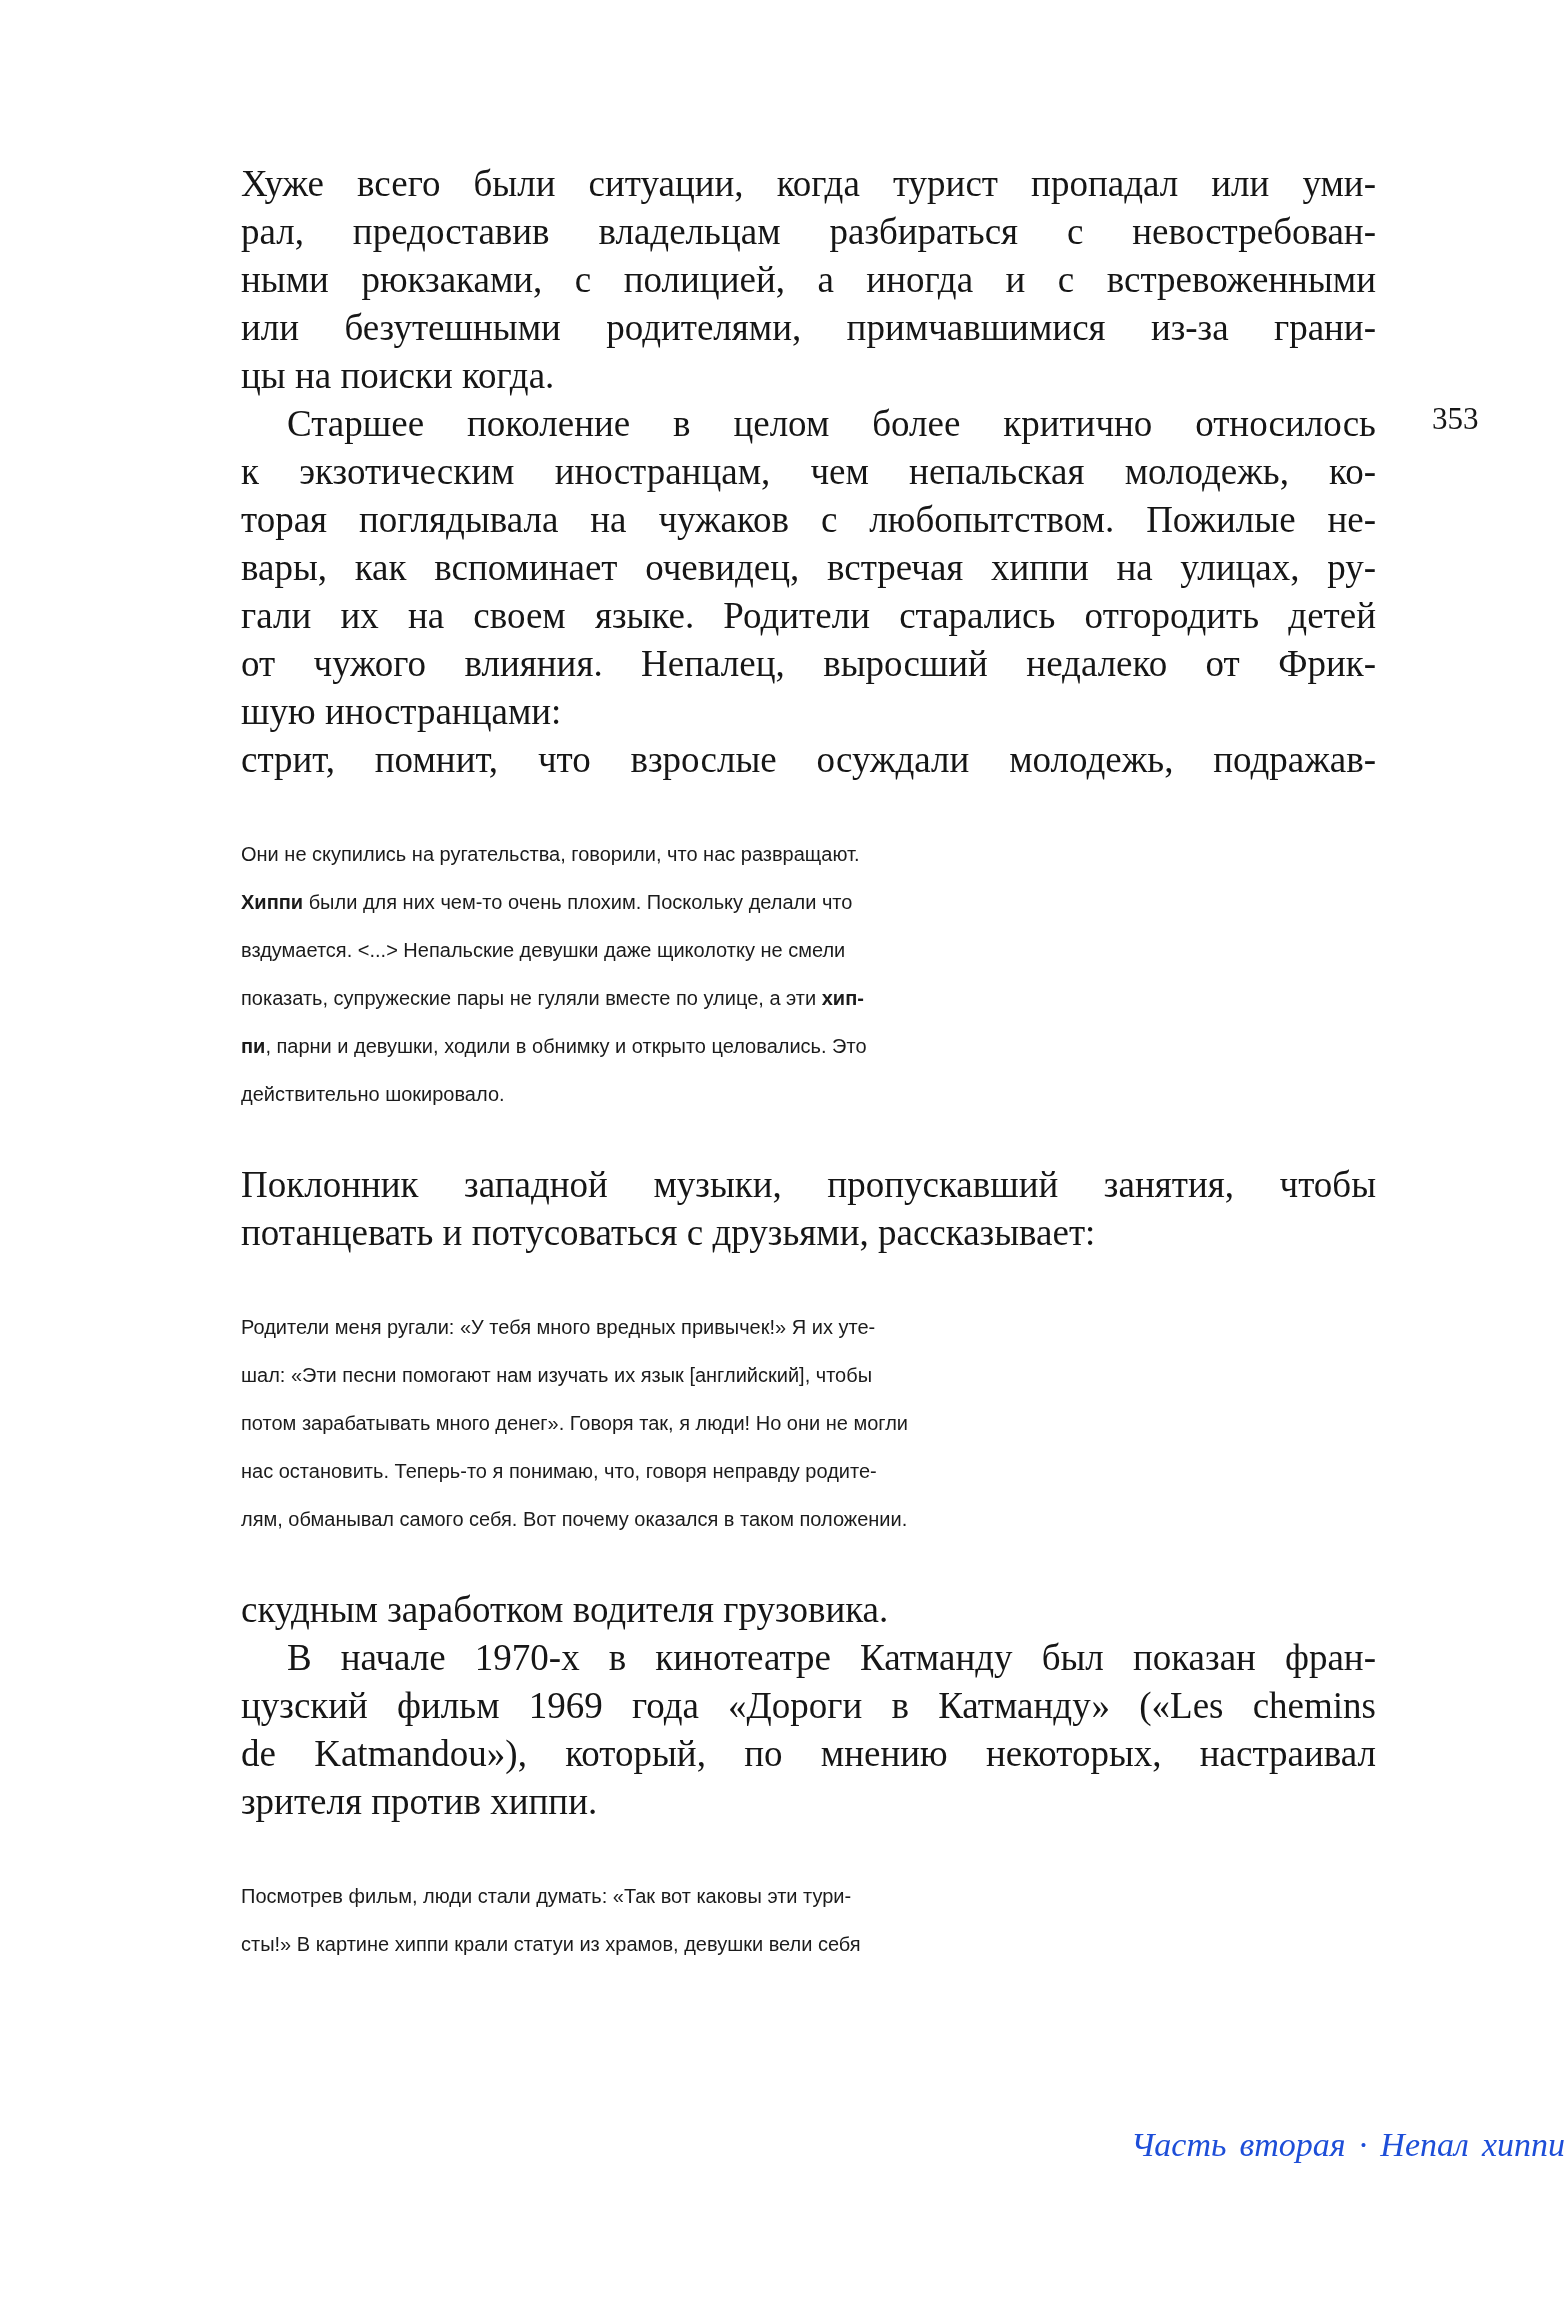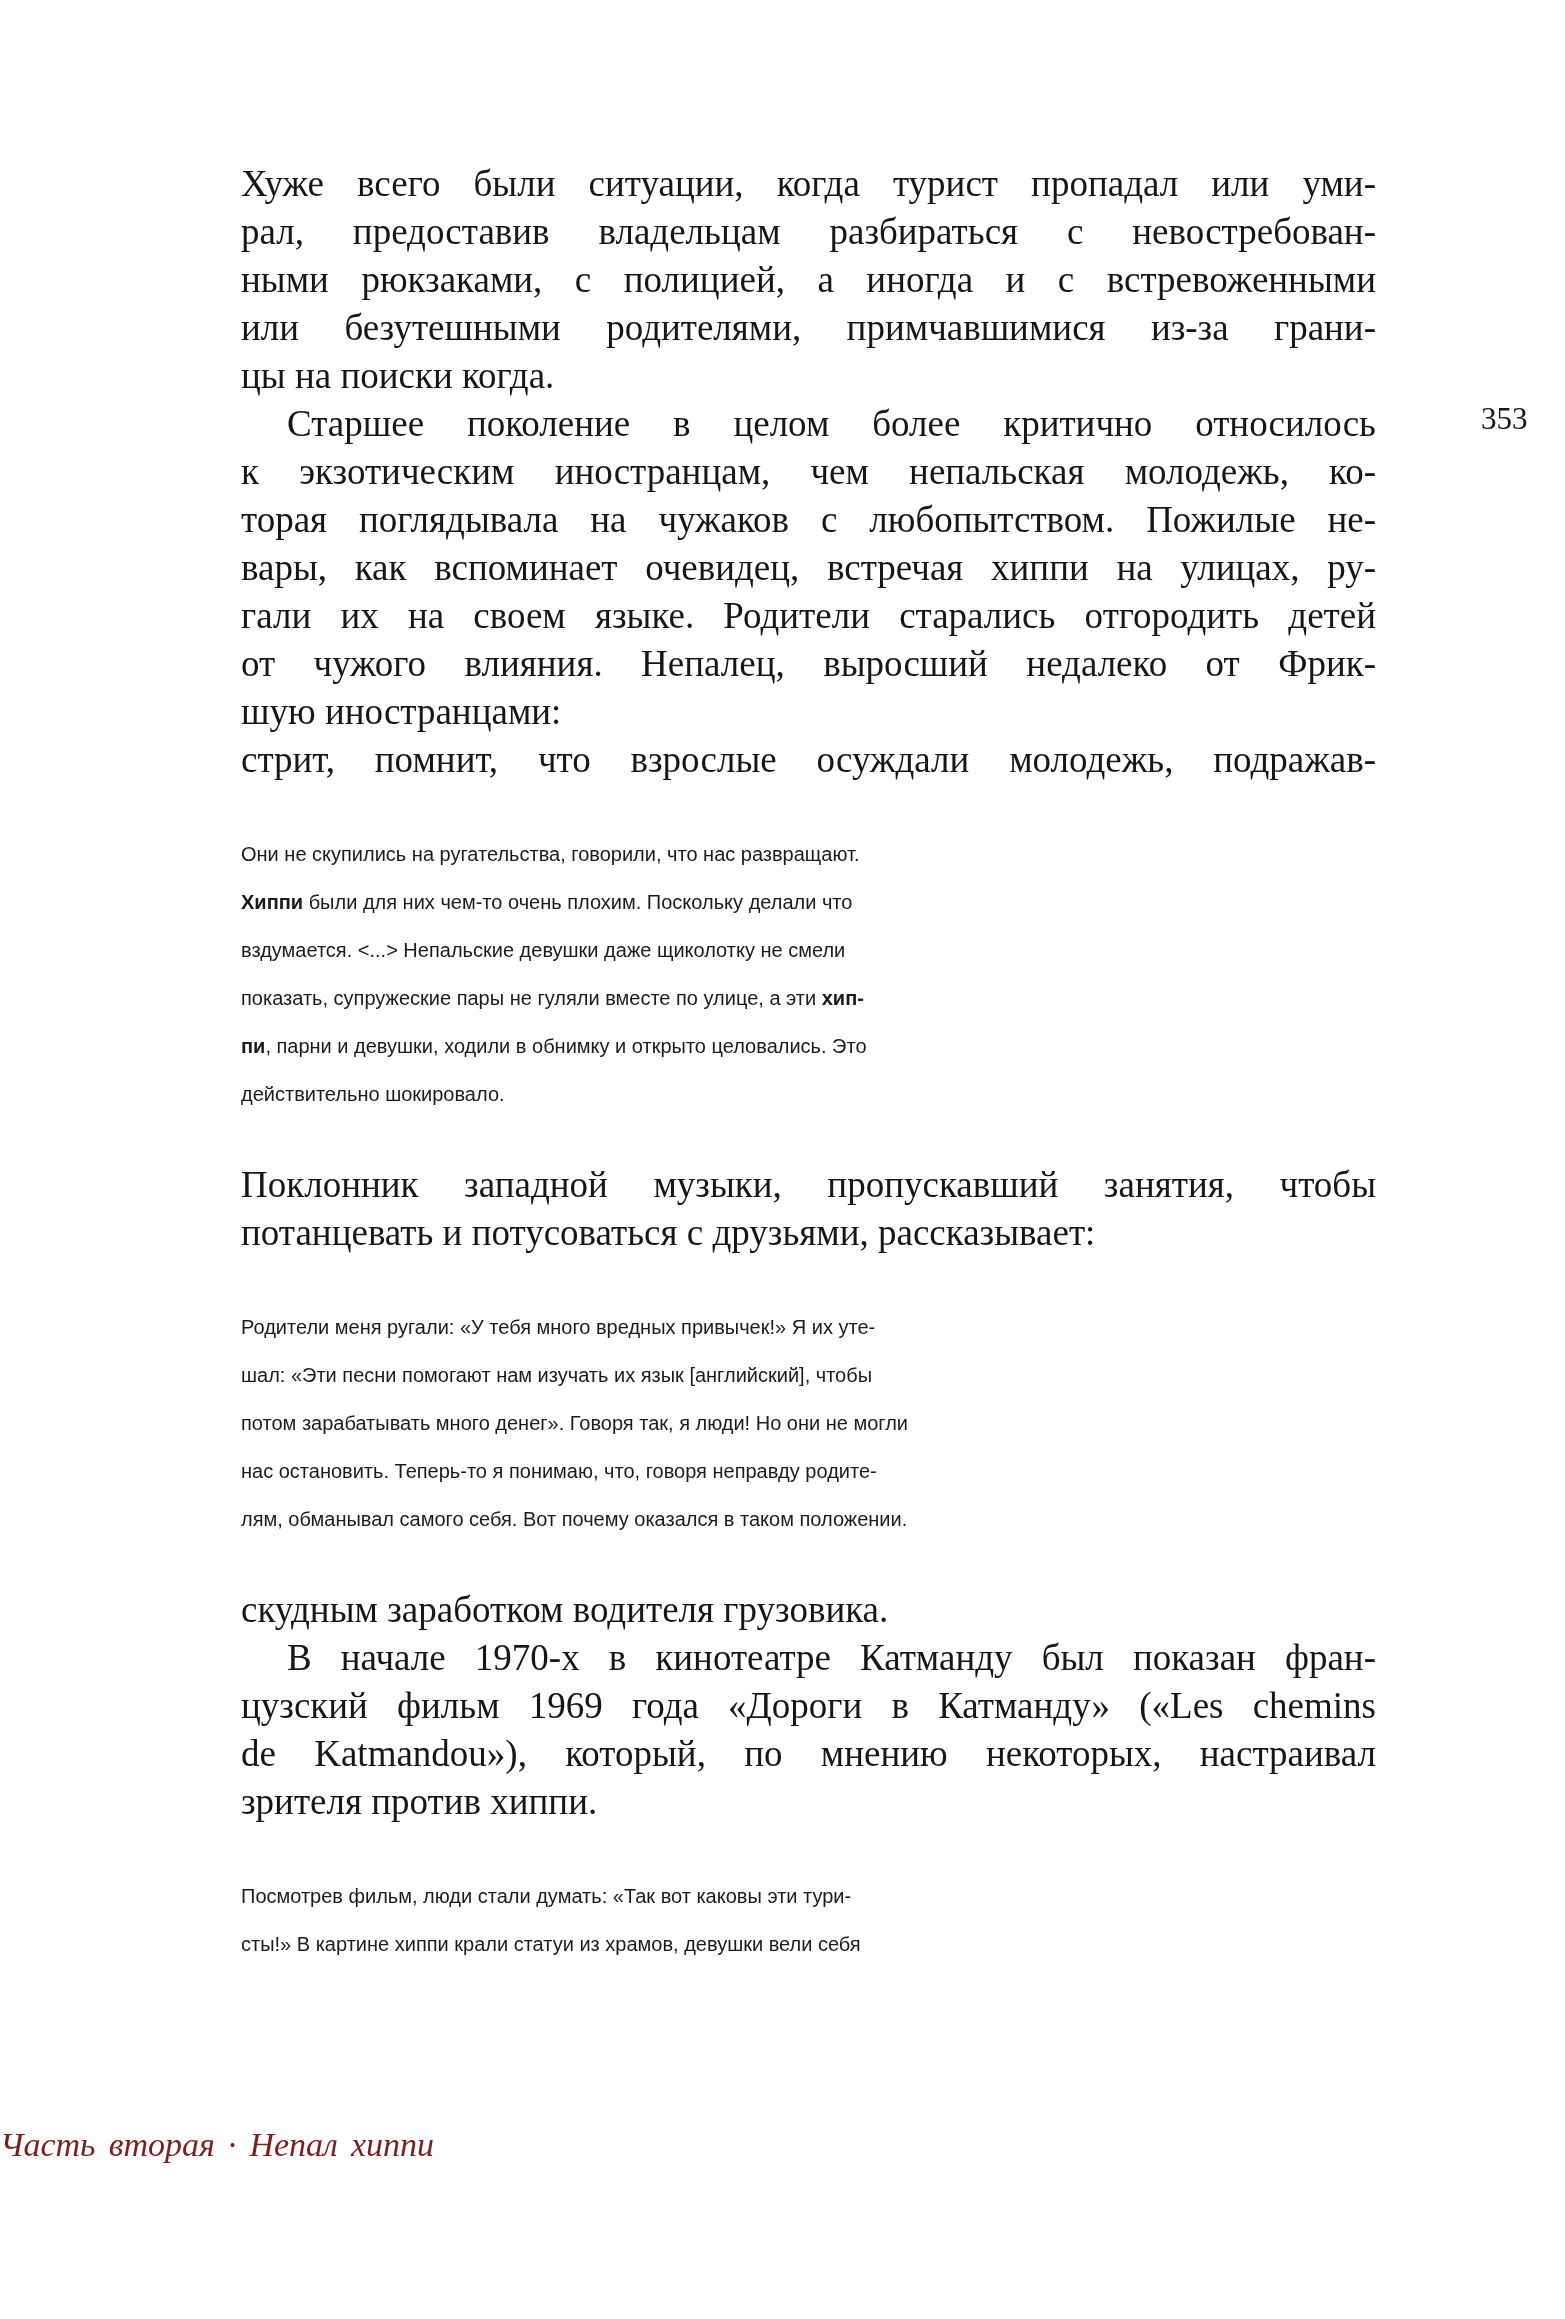--- a/index.html
+++ b/index.html
@@ -46,39 +46,39 @@
   .quote .line { white-space: nowrap; text-align: left; }
   .quote b { font-weight: 700; }
 
   
   .block { margin: 0; }
   .quote { margin-top: 46px; }
   .quote + .para { margin-top: 43px; }
 
   .pagenum {
     position: absolute;
-    left: 1481px;
+    left: 1432px;
     top: 403px;
     font-family: "Liberation Serif", serif;
     font-size: 31px;
     line-height: 31px;
     color: #161616;
   }
   .footer {
     position: absolute;
     top: 2124px;
     left: 0;
     width: 100%;
-    text-align: left;
+    text-align: right;
     font-family: "Liberation Serif", serif;
     font-style: italic;
     font-size: 34px;
     line-height: 42px;
     word-spacing: 4.6px;
-    color: #7f1d1d;
+    color: #1d4ed8;
   }
 </style>
 </head>
 <body>
 
 <div class="page" style="background: rgb(255, 255, 255);">
   <div class="pagenum">353</div>
 
   <main class="content" id="content-host">
       <div class="block para">

